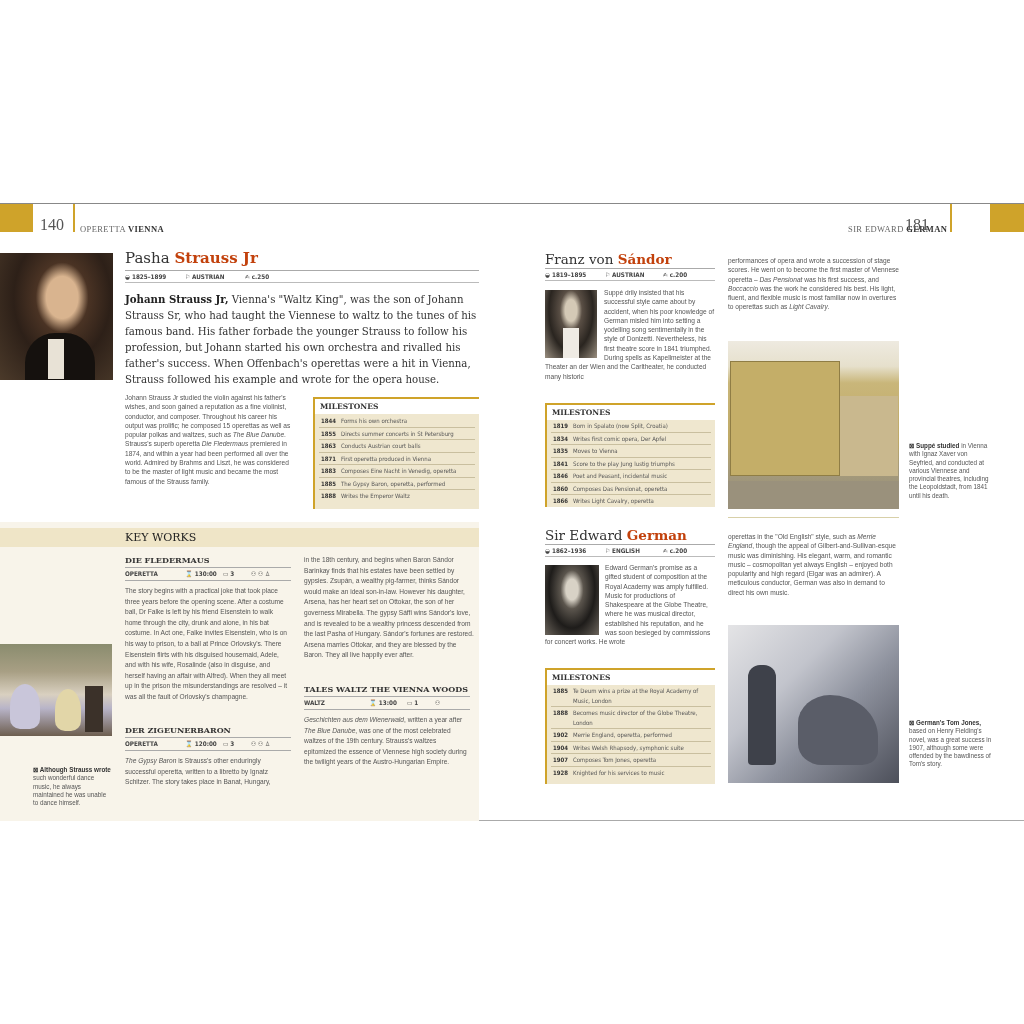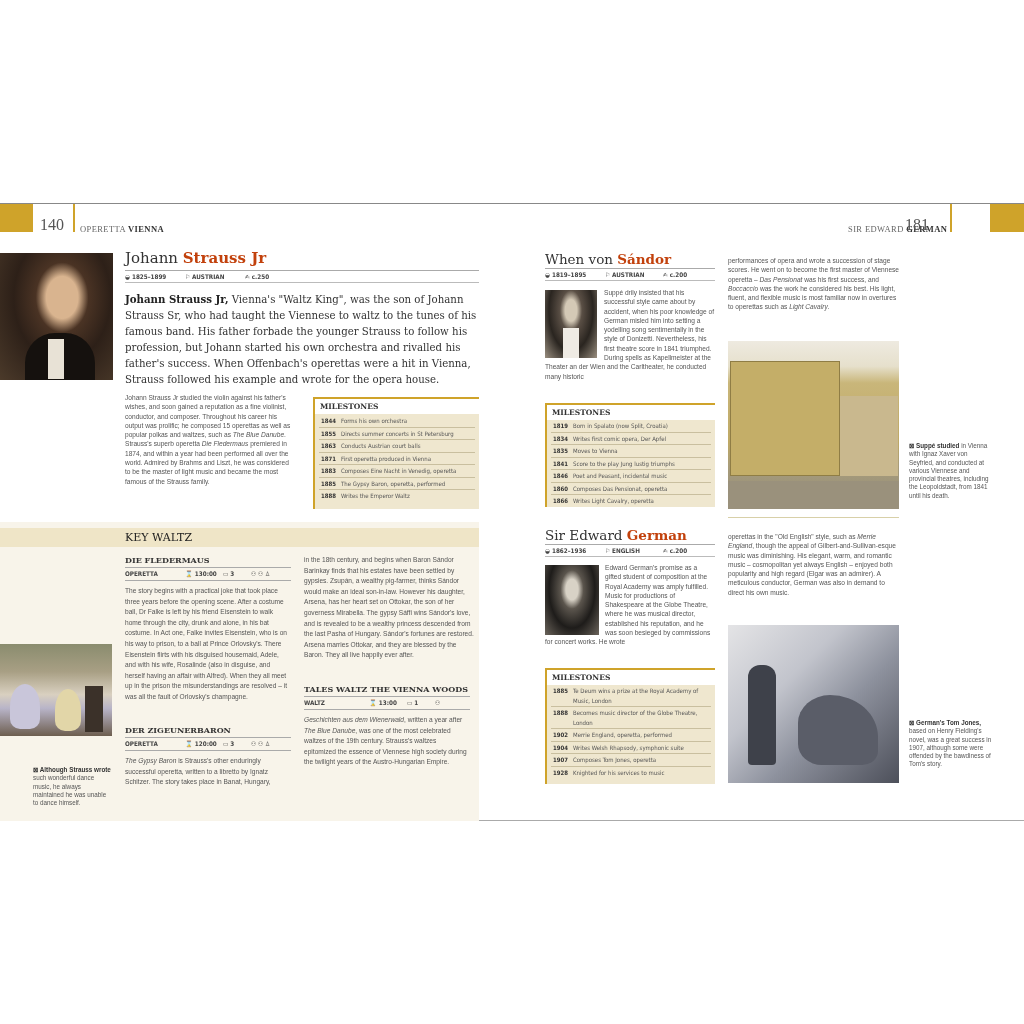--- a/index.html
+++ b/index.html
@@ -45,21 +45,21 @@
   <div class="abs runhead" style="left:80px;top:20px">
     <span>OPERETTA</span> <b>VIENNA</b>
   </div>
 
   <div class="abs img" style="left:0;top:49px;width:113px;height:127px;background:radial-gradient(ellipse at 55% 35%,#d9b48f 0 18%,#4a3324 30%,#2d2018 55%,#4b3a2a 100%)">
     <div class="abs" style="left:25px;top:80px;width:70px;height:50px;background:#15110e;border-radius:30px 30px 0 0"></div>
     <div class="abs" style="left:48px;top:86px;width:16px;height:40px;background:#e8e2d6"></div>
   </div>
 
   <h2 class="abs name" style="left:125px;top:45px">
-    <span>Johann</span> <b>Strauss Jr</b>
+    <span>Pasha</span> <b>Strauss Jr</b>
   </h2>
   <div class="abs meta" style="left:125px;top:66px;width:354px">
     <span style="width:60px"><span>◒</span> <span>1825–1899</span></span>
     <span style="width:60px"><span>⚐</span> <span>AUSTRIAN</span></span>
     <span><span>✍</span> <span>c.250</span></span>
   </div>
   <p class="abs intro" style="left:125px;top:87px;width:356px">
     <b>Johann Strauss Jr,</b><span> Vienna's "Waltz King", was the son of Johann Strauss Sr, who had taught the Viennese to waltz to the tunes of his famous band. His father forbade the younger Strauss to follow his profession, but Johann started his own orchestra and rivalled his father's success. When Offenbach's operettas were a hit in Vienna, Strauss followed his example and wrote for the opera house.</span>
   </p>
   <p class="abs body" style="left:125px;top:189px;width:170px">
@@ -95,21 +95,21 @@
         </div>
       <div class="ms-row">
           <span class="yr">1888</span>
           <span>Writes the Emperor Waltz</span>
         </div>
     </div>
   </div>
 
   <div class="abs keyworks" style="left:0;top:318px;width:479px;height:299px">
     <div class="abs kw-bar" style="left:0;top:6px;width:479px;height:19px"></div>
-    <div class="abs kw-h" style="left:125px;top:9px">KEY WALTZ</div>
+    <div class="abs kw-h" style="left:125px;top:9px">KEY WORKS</div>
 
     <div class="abs img" style="left:0;top:122px;width:112px;height:92px;background:linear-gradient(180deg,#8a8c6e 0%,#a89f84 30%,#d9d0c0 55%,#b8b4c8 70%,#6d5e4f 100%)">
       <div class="abs" style="left:10px;top:40px;width:30px;height:45px;background:#c9c6da;border-radius:50% 50% 10px 10px"></div>
       <div class="abs" style="left:55px;top:45px;width:26px;height:42px;background:#e2d6a8;border-radius:50% 50% 10px 10px"></div>
       <div class="abs" style="left:85px;top:42px;width:18px;height:46px;background:#3b3129"></div>
     </div>
     <p class="abs caption" style="left:33px;top:244px;width:80px">
       <b><span>⊠</span> <span>Although Strauss wrote</span></b><span> such wonderful dance music, he always maintained he was unable to dance himself.</span>
     </p>
 
@@ -150,21 +150,21 @@
   </div>
 
   <div class="abs runhead" style="left:848px;top:20px">
     <span>SIR EDWARD</span> <b>GERMAN</b>
   </div>
   <div class="abs vline" style="left:950px;top:0;height:28px"></div>
   <div class="abs pnum" style="left:905px;top:12px">181</div>
   <div class="abs gold" style="left:990px;top:0;width:34px;height:28px"></div>
 
   <h2 class="abs name" style="left:545px;top:47px;font-size:13.5px">
-    <span>When von</span> <b>Sándor</b>
+    <span>Franz von</span> <b>Sándor</b>
   </h2>
   <div class="abs meta" style="left:545px;top:64px;width:170px">
     <span style="width:60px"><span>◒</span> <span>1819–1895</span></span>
     <span style="width:58px"><span>⚐</span> <span>AUSTRIAN</span></span>
     <span><span>✍</span> <span>c.200</span></span>
   </div>
   <div class="abs img" style="left:545px;top:86px;width:52px;height:68px;background:radial-gradient(ellipse at 50% 30%,#d4c9b6 0 16%,#5a4f45 30%,#2a2520 60%,#9a8f80 100%)">
     <div class="abs" style="left:18px;top:38px;width:16px;height:30px;background:#efebe4"></div>
   </div>
   <p class="abs body" style="left:545px;top:84px;width:170px;text-indent:0">

